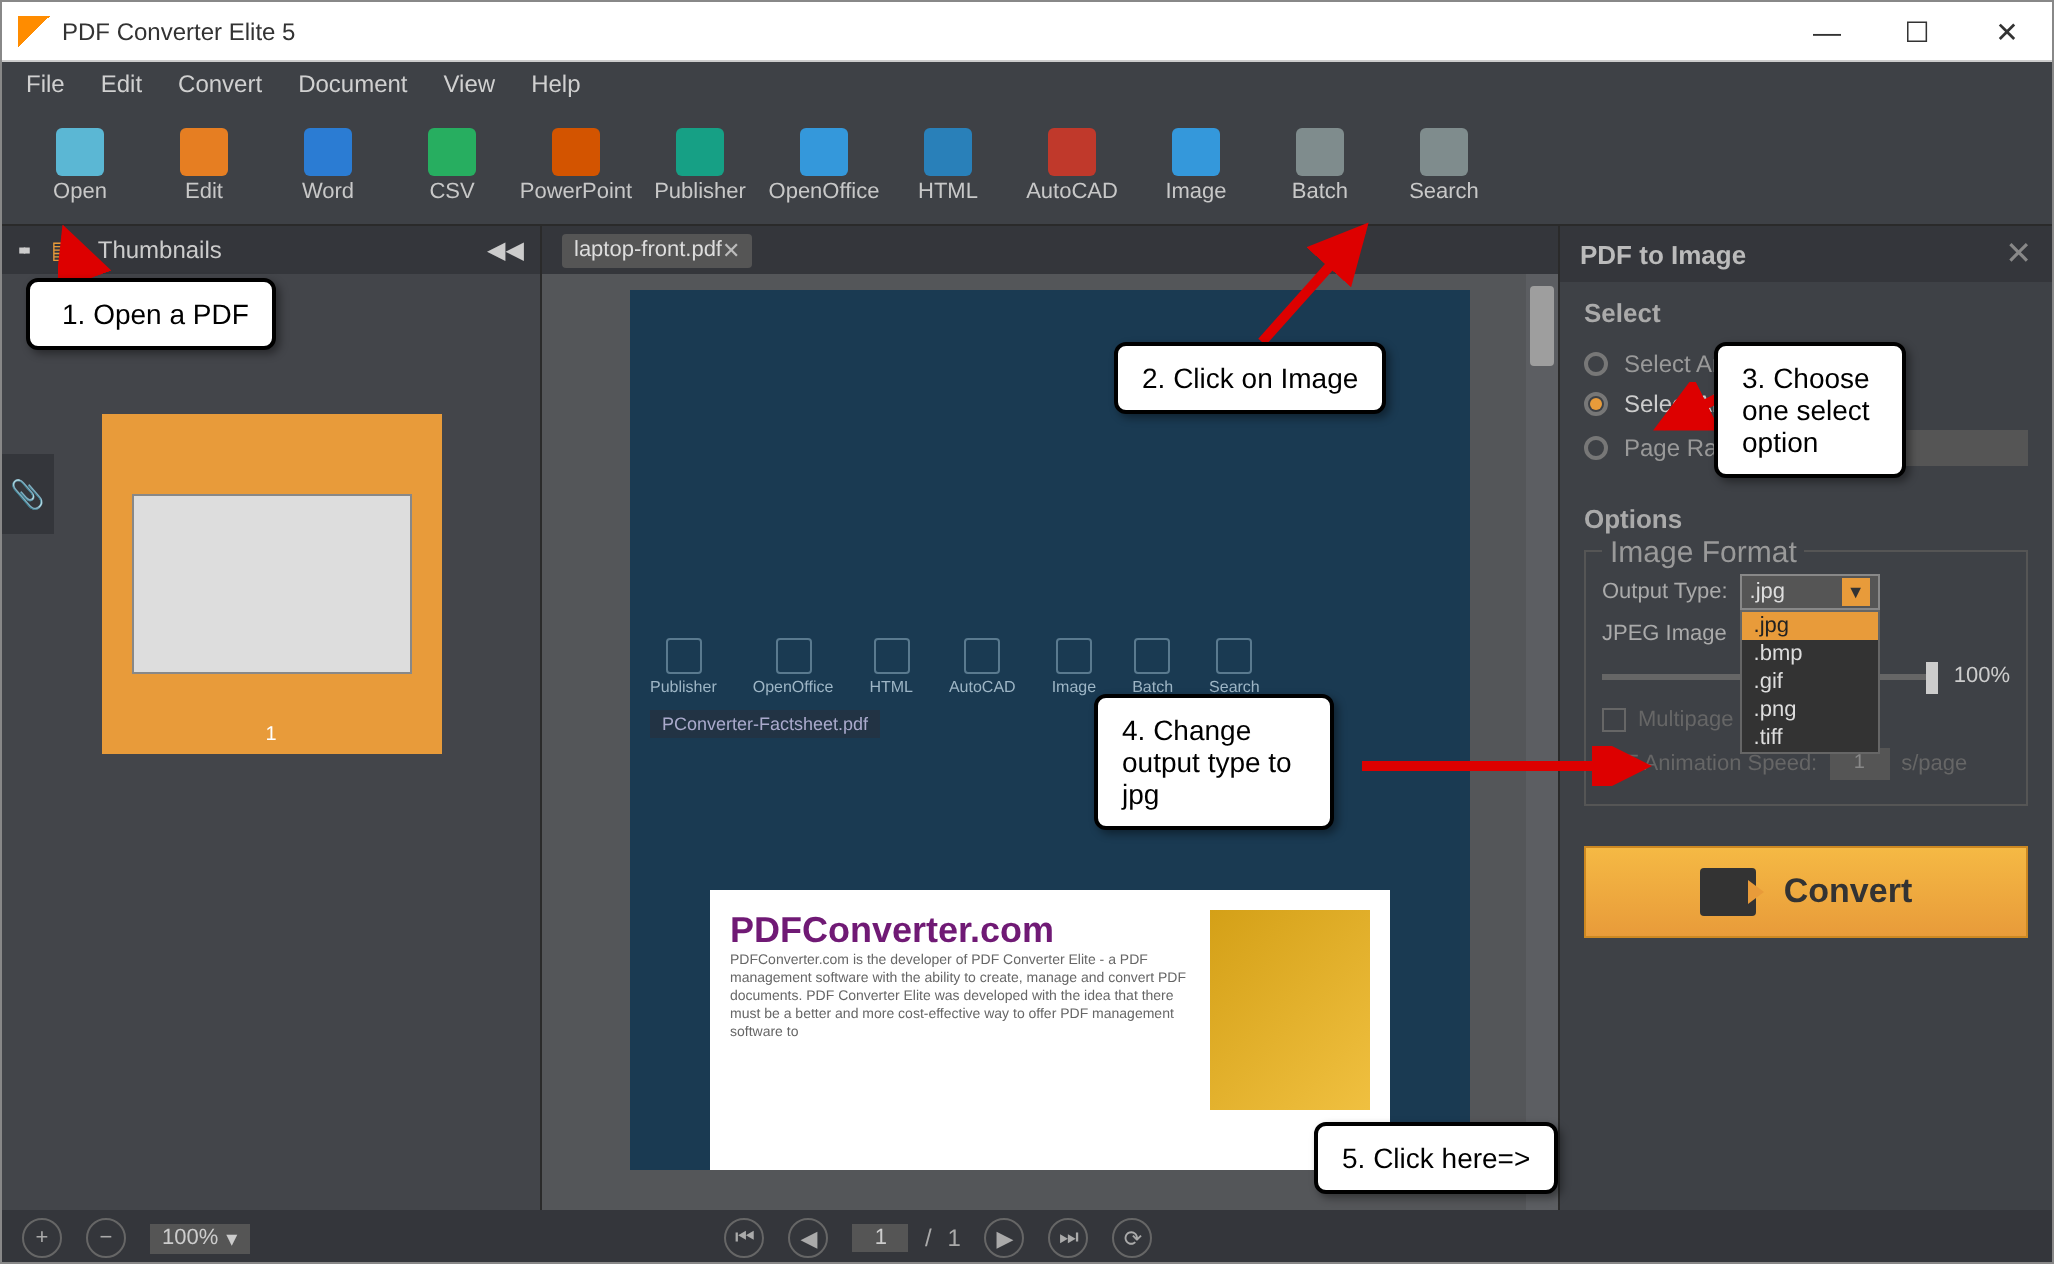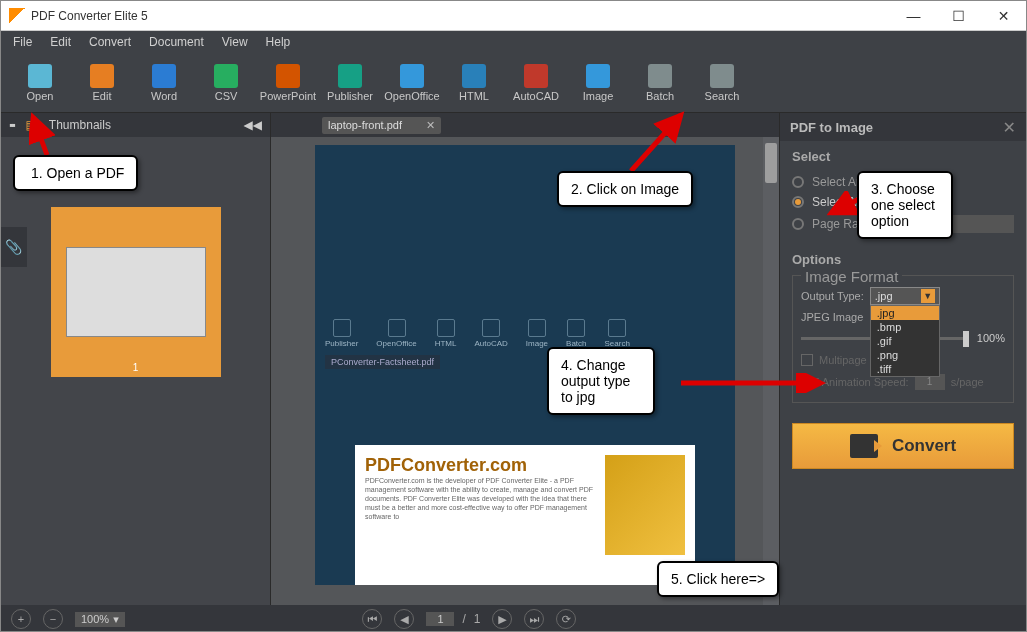--- a/index.html
+++ b/index.html
@@ -27,32 +27,32 @@
     .thumbs-hdr { height:24px; display:flex; align-items:center; justify-content:space-between; padding:0 8px; color:#ccc; font-size:12px; background:#34363b;}
     .thumbs-hdr-left{display:flex;align-items:center;gap:12px;}
     .thumbs-body { flex:1; background:#43454a; position:relative; padding-top:60px;}
     .attach-tab{position:absolute;left:0;top:90px;width:26px;height:40px;background:#34363b;color:#888;display:flex;align-items:center;justify-content:center;font-size:14px;}
     .thumb { width:170px; height:170px; background:#e89b3a; margin:10px auto; display:flex; flex-direction:column; align-items:center; justify-content:center; position:relative;}
     .thumb-img { width:140px; height:90px; background:#ddd; border:1px solid #888;}
     .thumb-num { position:absolute; bottom:4px; font-size:10px; color:#fff;}
     
     .doc { flex:1; background:#43454a; display:flex; flex-direction:column; position:relative; }
     .tab-strip { height:24px; display:flex; align-items:center; gap:8px; padding:0 10px; background:#34363b; }
-    .doc-tab { background:#555; color:#ddd; font-size:11px; padding:2px 6px; display:flex; align-items:center; gap:24px; border-radius:2px;margin-left:41px;}
+    .doc-tab { background:#555; color:#ddd; font-size:11px; padding:2px 6px; display:flex; align-items:center; gap:0; border-radius:2px;}
     .doc-tab .close { font-size:11px; color:#bbb;}
     .doc-view { flex:1; background:#545659; position:relative; overflow:hidden; padding:8px 12px; }
     .scroll-y { position:absolute; right:0; top:0; width:16px; height:100%; background:#5c5e62; }
     .scroll-thumb { width:12px; height:40px; background:#9e9e9e; margin:6px auto; border-radius:2px;}
     .page { background:#1a3a52; width:420px; height:440px; margin:0 auto; position:relative; overflow:hidden;}
     .page .ptoolbar { position:absolute; top:170px; left:0; right:0; height:36px; display:flex; gap:18px; align-items:center; padding:0 10px;}
     .page .ptoolbar .pt { display:flex; flex-direction:column; align-items:center; font-size:8px; color:#9db5c5; gap:2px;}
     .page .ptoolbar .pt .pi{width:18px;height:18px;border:1px solid #5a7a8f;border-radius:2px;}
     .page .inner-tab{position:absolute;top:210px;left:10px;font-size:9px;color:#aac;background:#234;padding:2px 6px;}
     .page .content-box { position:absolute; bottom:0; left:40px; right:40px; height:140px; background:#fff; padding:10px; display:flex; gap:10px;}
-    .page .content-box .logo{font-size:18px;font-weight:bold;color:#a16207;}
+    .page .content-box .logo{font-size:18px;font-weight:bold;color:#701a75;}
     .page .content-box .txt{font-size:7px;color:#666;line-height:1.3;flex:1;}
     .page .content-box .box3d{width:80px;height:100px;background:linear-gradient(135deg,#d4a017,#f0c040);}
     
     .sidebar { width:247px; background:#3e4146; border-left:1px solid #2a2a2a; display:flex; flex-direction:column; padding:0;}
     .sb-hdr { height:28px; display:flex; align-items:center; justify-content:space-between; padding:0 10px; color:#bbb; font-size:13px; font-weight:bold; background:#34363b;}
     .sb-hdr .close-x{color:#888;font-size:16px;font-weight:normal;}
     .sb-section { padding:8px 12px; }
     .sb-title { color:#aaa; font-size:13px; font-weight:bold; margin-bottom:8px;}
     .radio-row { display:flex; align-items:center; gap:8px; padding:3px 0; font-size:12px; color:#999;}
     .radio-row.sel{color:#ccc;}
@@ -324,24 +324,24 @@
     <span class="pg-input">1</span>
     <span>/</span>
     <span>1</span>
   </div>
   <div class="sbtn">▶</div>
   <div class="sbtn">⏭</div>
   <div class="sbtn">⟳</div>
   <div style="flex:2"></div>
 </div>
 
-<div class="callout" style="left:12px;top:154px;padding-left:16px;"><span>1. Open a PDF</span></div>
+<div class="callout" style="left:12px;top:138px;padding-left:16px;"><span>1. Open a PDF</span></div>
 <div class="callout" style="left:556px;top:170px;"><span>2. Click on Image</span></div>
 <div class="callout" style="left:856px;top:170px;width:96px;"><span>3. Choose one select option</span></div>
-<div class="callout" style="left:546px;top:346px;width:108px;"><span>4. Change output type to jpg</span></div>
+<div class="callout" style="left:546px;top:346px;width:120px;"><span>4. Change output type to jpg</span></div>
 <div class="callout" style="left:656px;top:560px;"><span>5. Click here=&gt;</span></div>
 
 <svg class="arrow-svg" style="left:28px;top:110px;width:40px;height:50px;">
     <defs>
       <marker id="ah" markerWidth="6" markerHeight="6" refX="5" refY="3" orient="auto">
         <path d="M0,0 L6,3 L0,6 Z" fill="#d00"></path>
       </marker>
     </defs>
     <line x1="18" y1="44" x2="4" y2="6" stroke="#d00" stroke-width="5" marker-end="url(#ah)"></line>
   </svg>

